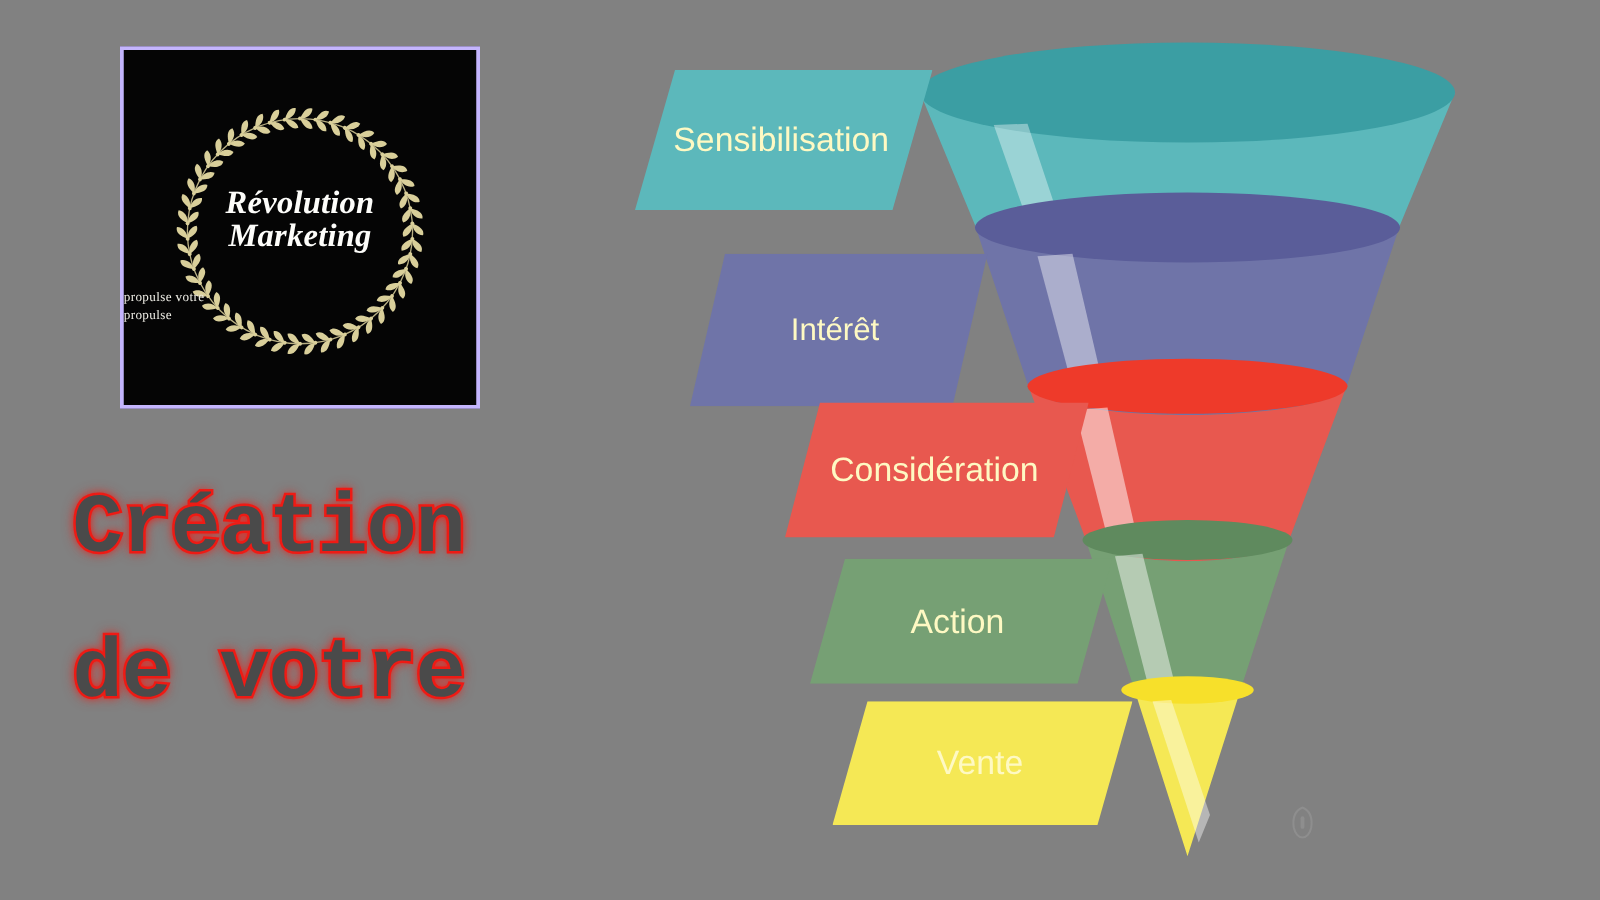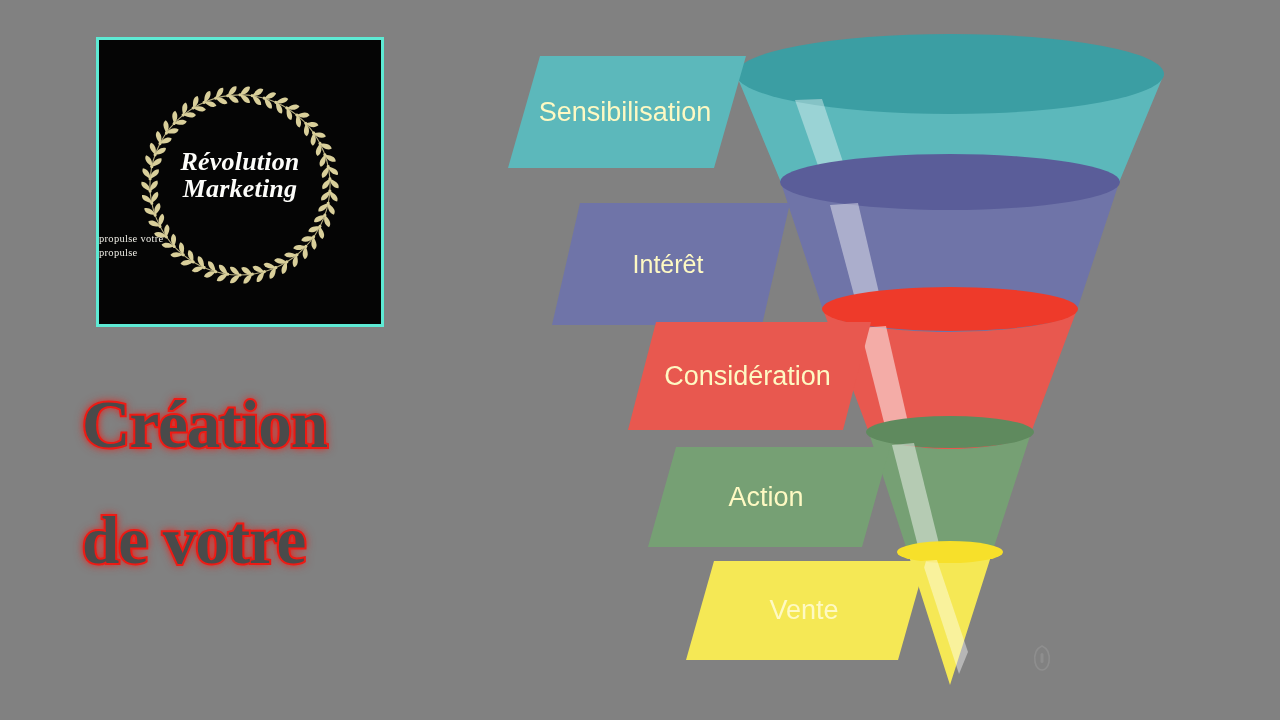--- a/index.html
+++ b/index.html
@@ -23,21 +23,21 @@
   }
 
   
   .logo-box {
     position: absolute;
     left: 96px;
     top: 37px;
     width: 288px;
     height: 290px;
     background: #050505;
-    border: 3px solid #5eead4;
+    border: 3px solid #c4b5fd;
     box-sizing: border-box;
   }
   .logo-svg { position: absolute; left: 0; top: 0; width: 100%; height: 100%; }
   .logo-brand {
     position: absolute;
     left: 0;
     top: 108px;
     width: 100%;
     text-align: center;
     color: #fdfdfa;
@@ -56,24 +56,24 @@
     color: #efeee6;
     font-family: "Liberation Serif", serif;
     font-size: 10.5px;
     line-height: 13.5px;
     letter-spacing: 0.3px;
   }
 
   
   .title {
     position: absolute;
-    left: 82px;
+    left: 58px;
     top: 366px;
     width: 470px;
-    font-family: Liberation Serif, serif;
+    font-family: Liberation Mono, monospace;
     font-weight: 700;
     font-size: 67px;
     line-height: 116px;
     color: #4a4a4a;
     letter-spacing: -1px;
     -webkit-text-stroke: 4px #ee1c16;
     paint-order: stroke fill;
     text-shadow:
       0 0 7px #ee1c16,
       0 0 11px rgba(238,28,22,0.75);
@@ -96,21 +96,21 @@
   .lbl .lbl-shape {
     position: absolute;
     left: 0; top: 0; width: 100%; height: 100%;
     z-index: 1;
   }
 
   #lbl-0 { left: 508px; top: 56px;  width: 238px; height: 112px; font-size: 27px; }
   #lbl-1 { left: 552px; top: 203px; width: 238px; height: 122px;  font-size: 25px; }
   #lbl-2 { left: 628px; top: 322px; width: 243px; height: 108px;  font-size: 27px; }
   #lbl-3 { left: 648px; top: 447px; width: 242px; height: 100px;  font-size: 27px; }
-  #lbl-4 { left: 686px; top: 561px; width: 240px; height: 99px;  font-size: 27px; }
+  #lbl-4 { left: 666px; top: 561px; width: 240px; height: 99px;  font-size: 27px; }
 
   #lbl-0 .lbl-text { padding-right: 4px; }
   #lbl-1 .lbl-text { padding-right: 6px; }
   #lbl-2 .lbl-text { padding-right: 4px; }
   #lbl-3 .lbl-text { padding-right: 6px; }
   #lbl-4 .lbl-text { padding-right: 4px; }
 
   
   #funnel {
     position: absolute;

